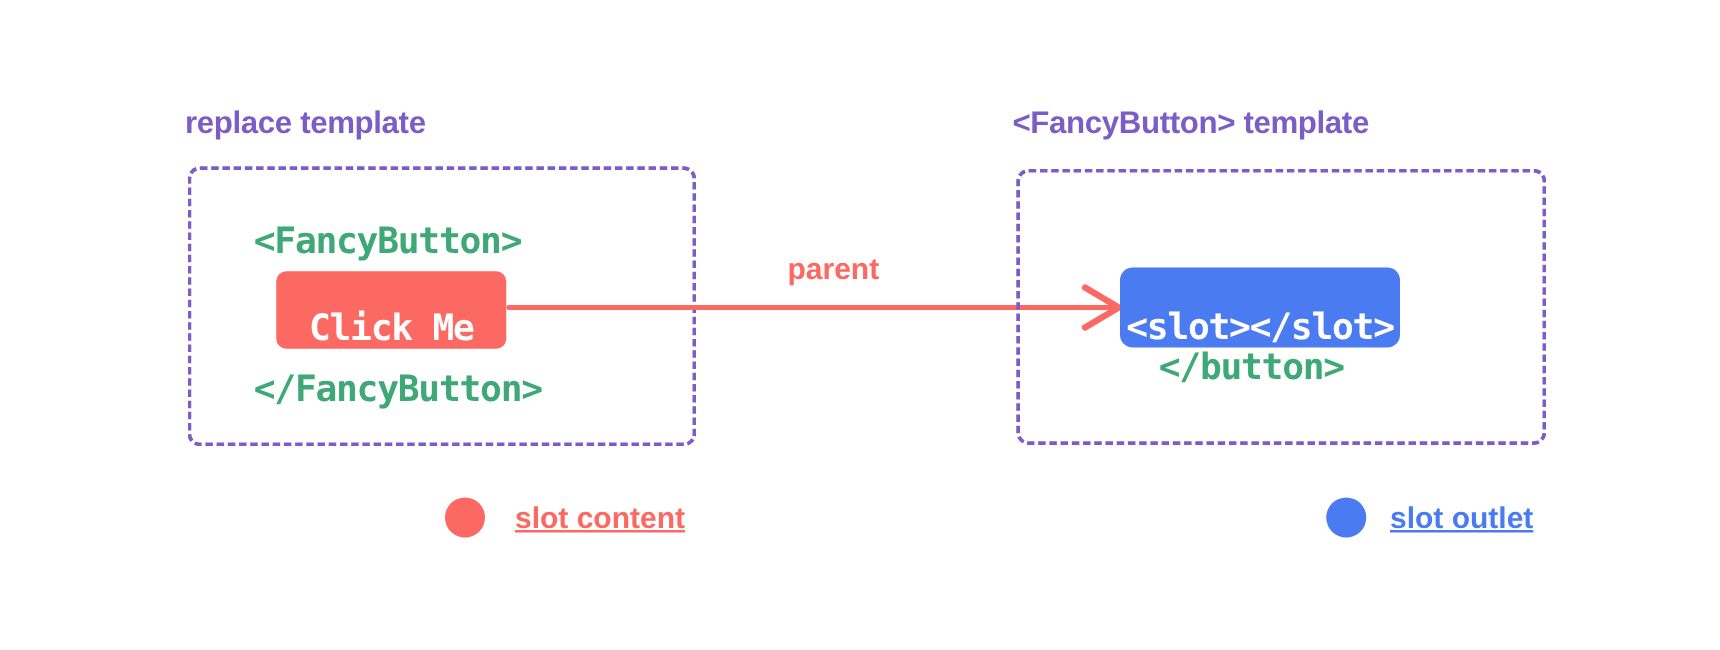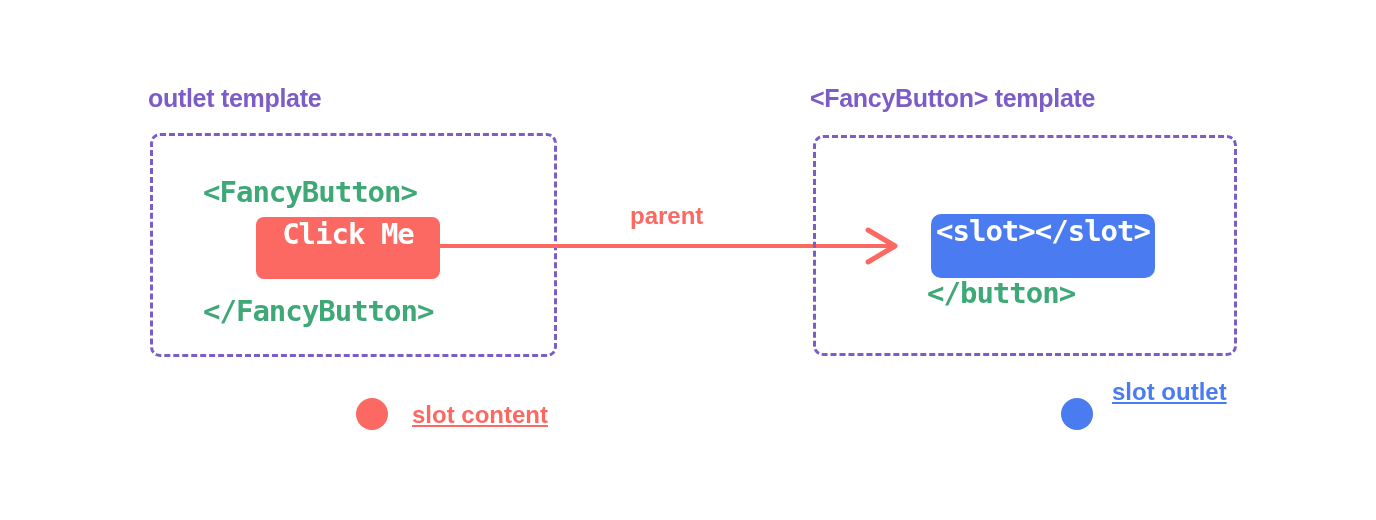--- a/index.html
+++ b/index.html
@@ -26,26 +26,25 @@
   }
   .code{
     position:absolute;
     font:700 29px "DejaVu Sans Mono","Liberation Mono",monospace;
     color:var(--green,#3FA877);
     white-space:nowrap;
     letter-spacing:-1px;
   }
   .chip{
     position:absolute;
-    display:flex;align-items:flex-start;justify-content:center;
+    display:flex;align-items:flex-end;justify-content:center;
     color:var(--chip_text,#fff);
     font:700 29px "DejaVu Sans Mono","Liberation Mono",monospace;
     letter-spacing:-1px;
     white-space:nowrap;
-    margin-left:35px;
   }
   .chip-red{
     left:221px;top:217px;width:184px;height:62px;
     background:var(--red,#FC6862);
     border-radius:8px;
   }
   .chip-blue{
     left:896px;top:214px;width:224px;height:64px;
     background:var(--blue,#4A7BF0);
     border-radius:10px;
@@ -67,21 +66,21 @@
     font:700 24px "Liberation Sans",sans-serif;
     white-space:nowrap;
     text-decoration:underline;
   }
 </style>
 </head>
 <body>
 
 <div class="stage">
 
-  <div class="panel-title" style="left:148px;top:84px;">outlet template</div>
+  <div class="panel-title" style="left:148px;top:84px;">replace template</div>
 
   <div class="dash-box" style="left:150px;top:133px;width:407px;height:224px;"></div>
 
   <div class="code" style="left:203px;top:175px;">&lt;FancyButton&gt;</div>
 
   <div class="chip chip-red">
     <span>Click Me</span>
   </div>
 
   <div class="code" style="left:203px;top:294px;">&lt;/FancyButton&gt;</div>
@@ -101,15 +100,15 @@
   <div class="chip chip-blue">
     <span>&lt;slot&gt;&lt;/slot&gt;</span>
   </div>
 
   <div class="code" style="left:900px;top:276px;margin-left:27px;">&lt;/button&gt;</div>
 
   <div class="legend-dot" style="left:356px;top:398px;background:var(--red,#FC6862);"></div>
   <div class="legend-label" style="left:412px;top:401px;color:var(--red,#FC6862);">slot content</div>
 
   <div class="legend-dot" style="left:1061px;top:398px;background:var(--blue,#4A7BF0);"></div>
-  <div class="legend-label" style="left:1112px;top:378px;color:var(--blue,#4A7BF0);text-align:center;">slot outlet</div>
+  <div class="legend-label" style="left:1112px;top:401px;color:var(--blue,#4A7BF0);text-align:center;">slot outlet</div>
 
 </div>
 
 </body></html>

